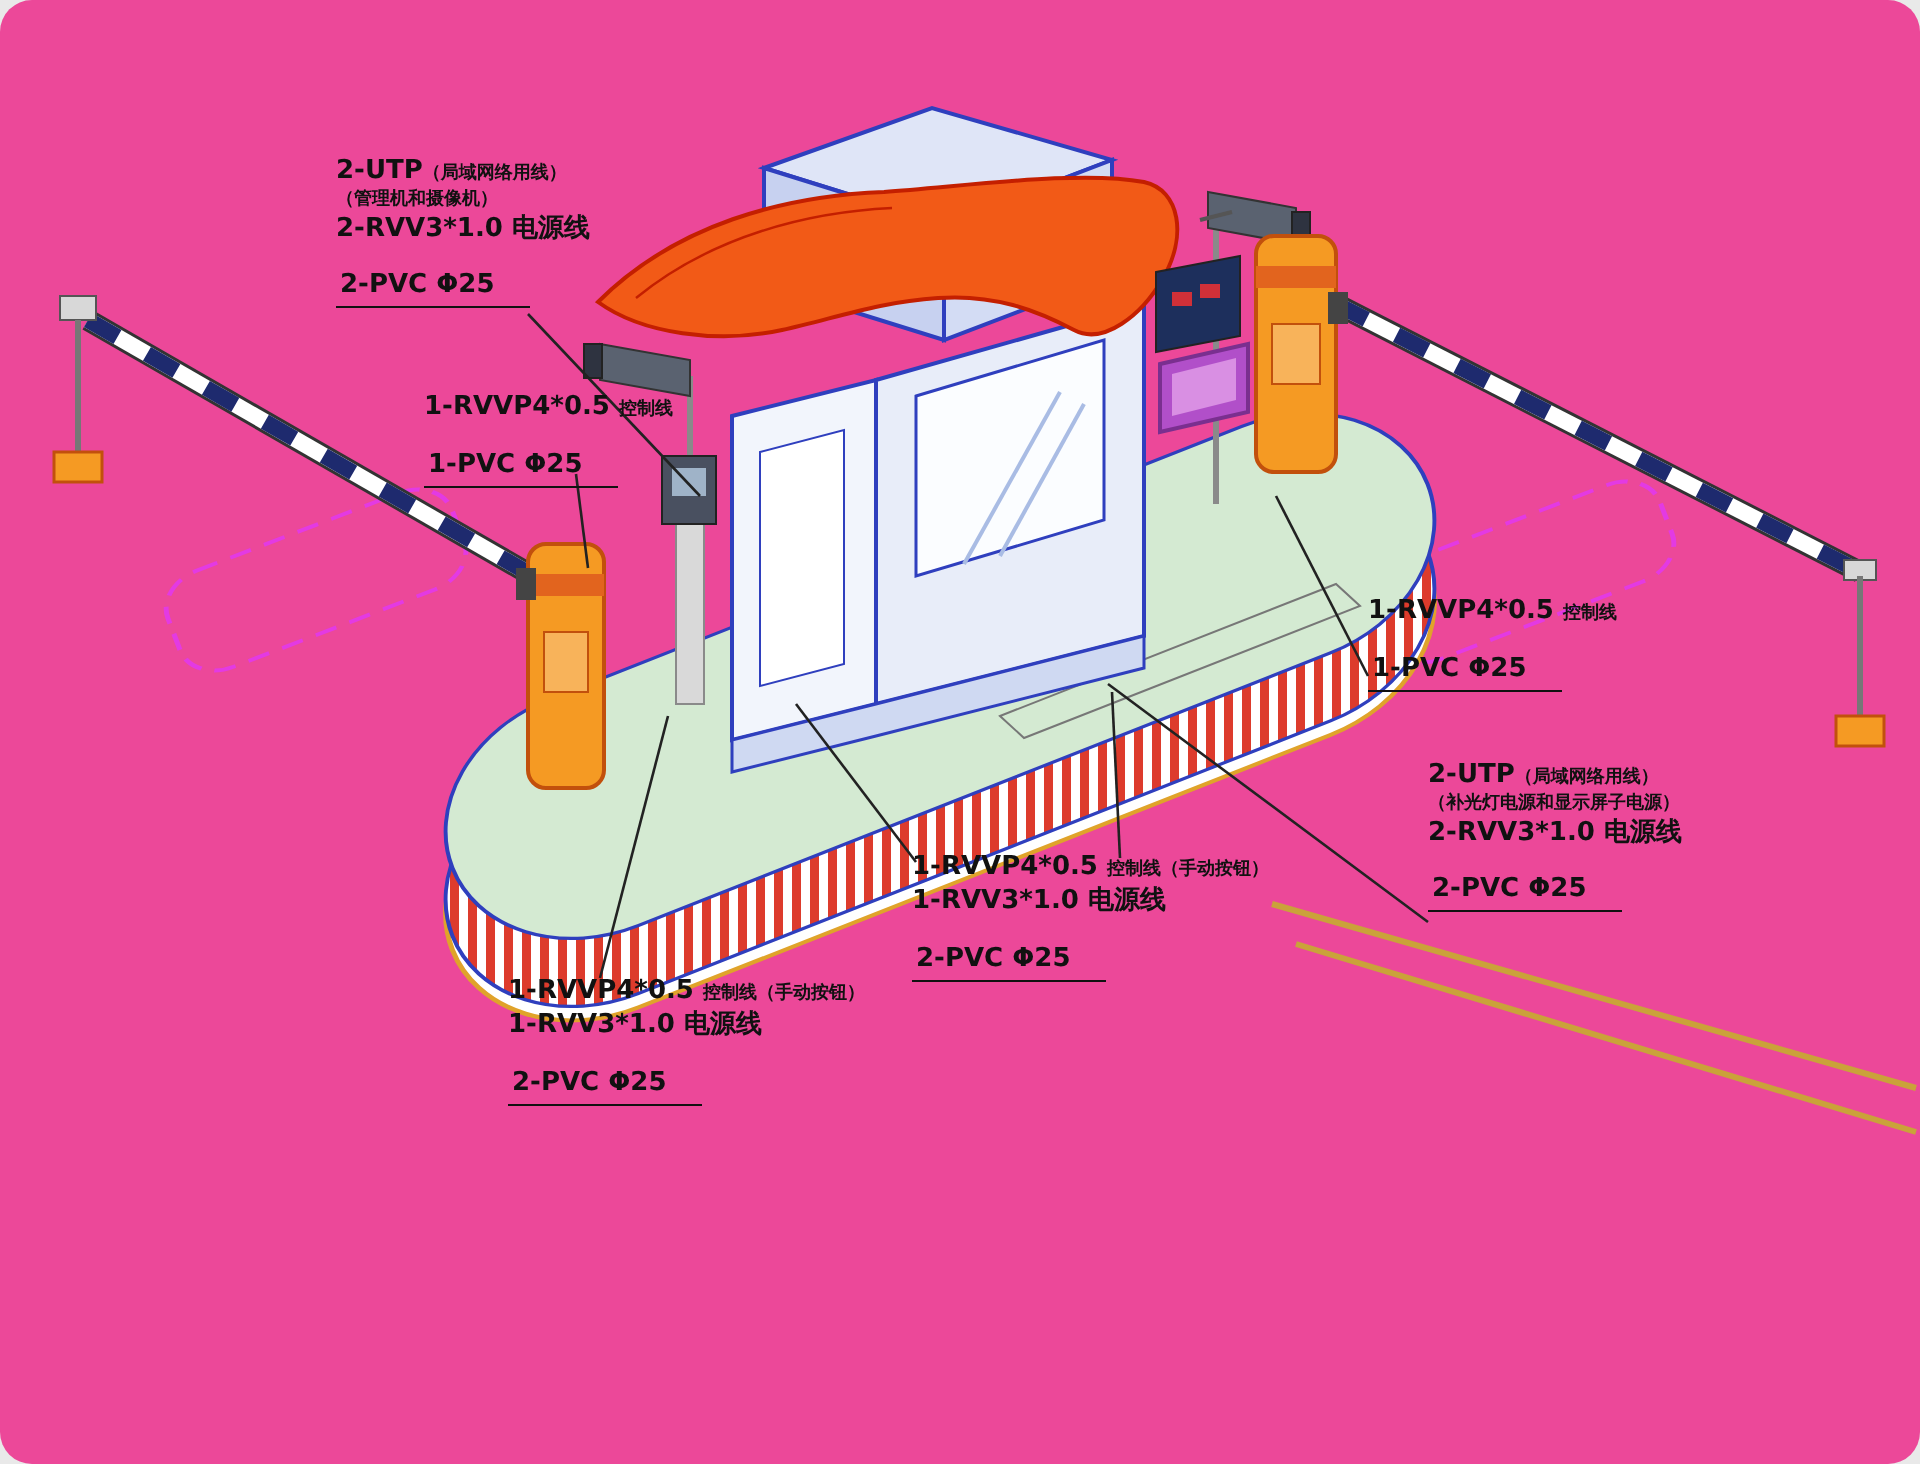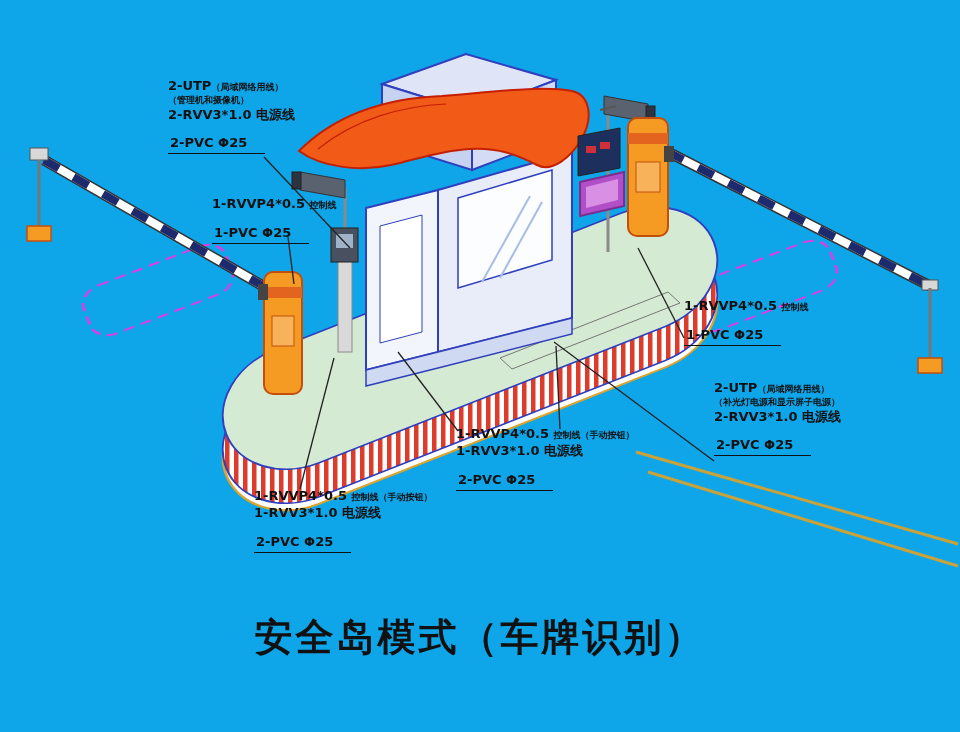--- a/index.html
+++ b/index.html
@@ -1,21 +1,22 @@
 <!DOCTYPE html>
 <html><head>
 <meta charset="utf-8">
 <style>
   html,body{margin:0;padding:0;background:#e9e9e9;}
   .page{
     position:relative;
     width:960px;height:732px;
-    background:#0ea5e9;
+    background:#ec4899;
     overflow:hidden;
     font-family:"DejaVu Sans","Liberation Sans",sans-serif;
+    border-radius:16px;
   }
   svg{position:absolute;left:0;top:0;}
   .callout{
     position:absolute;
     color:#111;
     font-size:13px;
     font-weight:600;
     line-height:1.3;
     white-space:nowrap;
   }
@@ -176,15 +177,14 @@
     <div>1-RVV3*1.0 电源线</div>
     <div><span class="cl-underline">2-PVC Φ25</span></div>
   </div>
 
   <div class="callout" style="left:254px;top:488px">
     <div><span>1-RVVP4*0.5</span> <span class="cl-note">控制线（手动按钮）</span></div>
     <div>1-RVV3*1.0 电源线</div>
     <div><span class="cl-underline">2-PVC Φ25</span></div>
   </div>
 
-  <div class="title">安全岛模式（车牌识别）</div>
 
 </div>
 
 </body></html>

